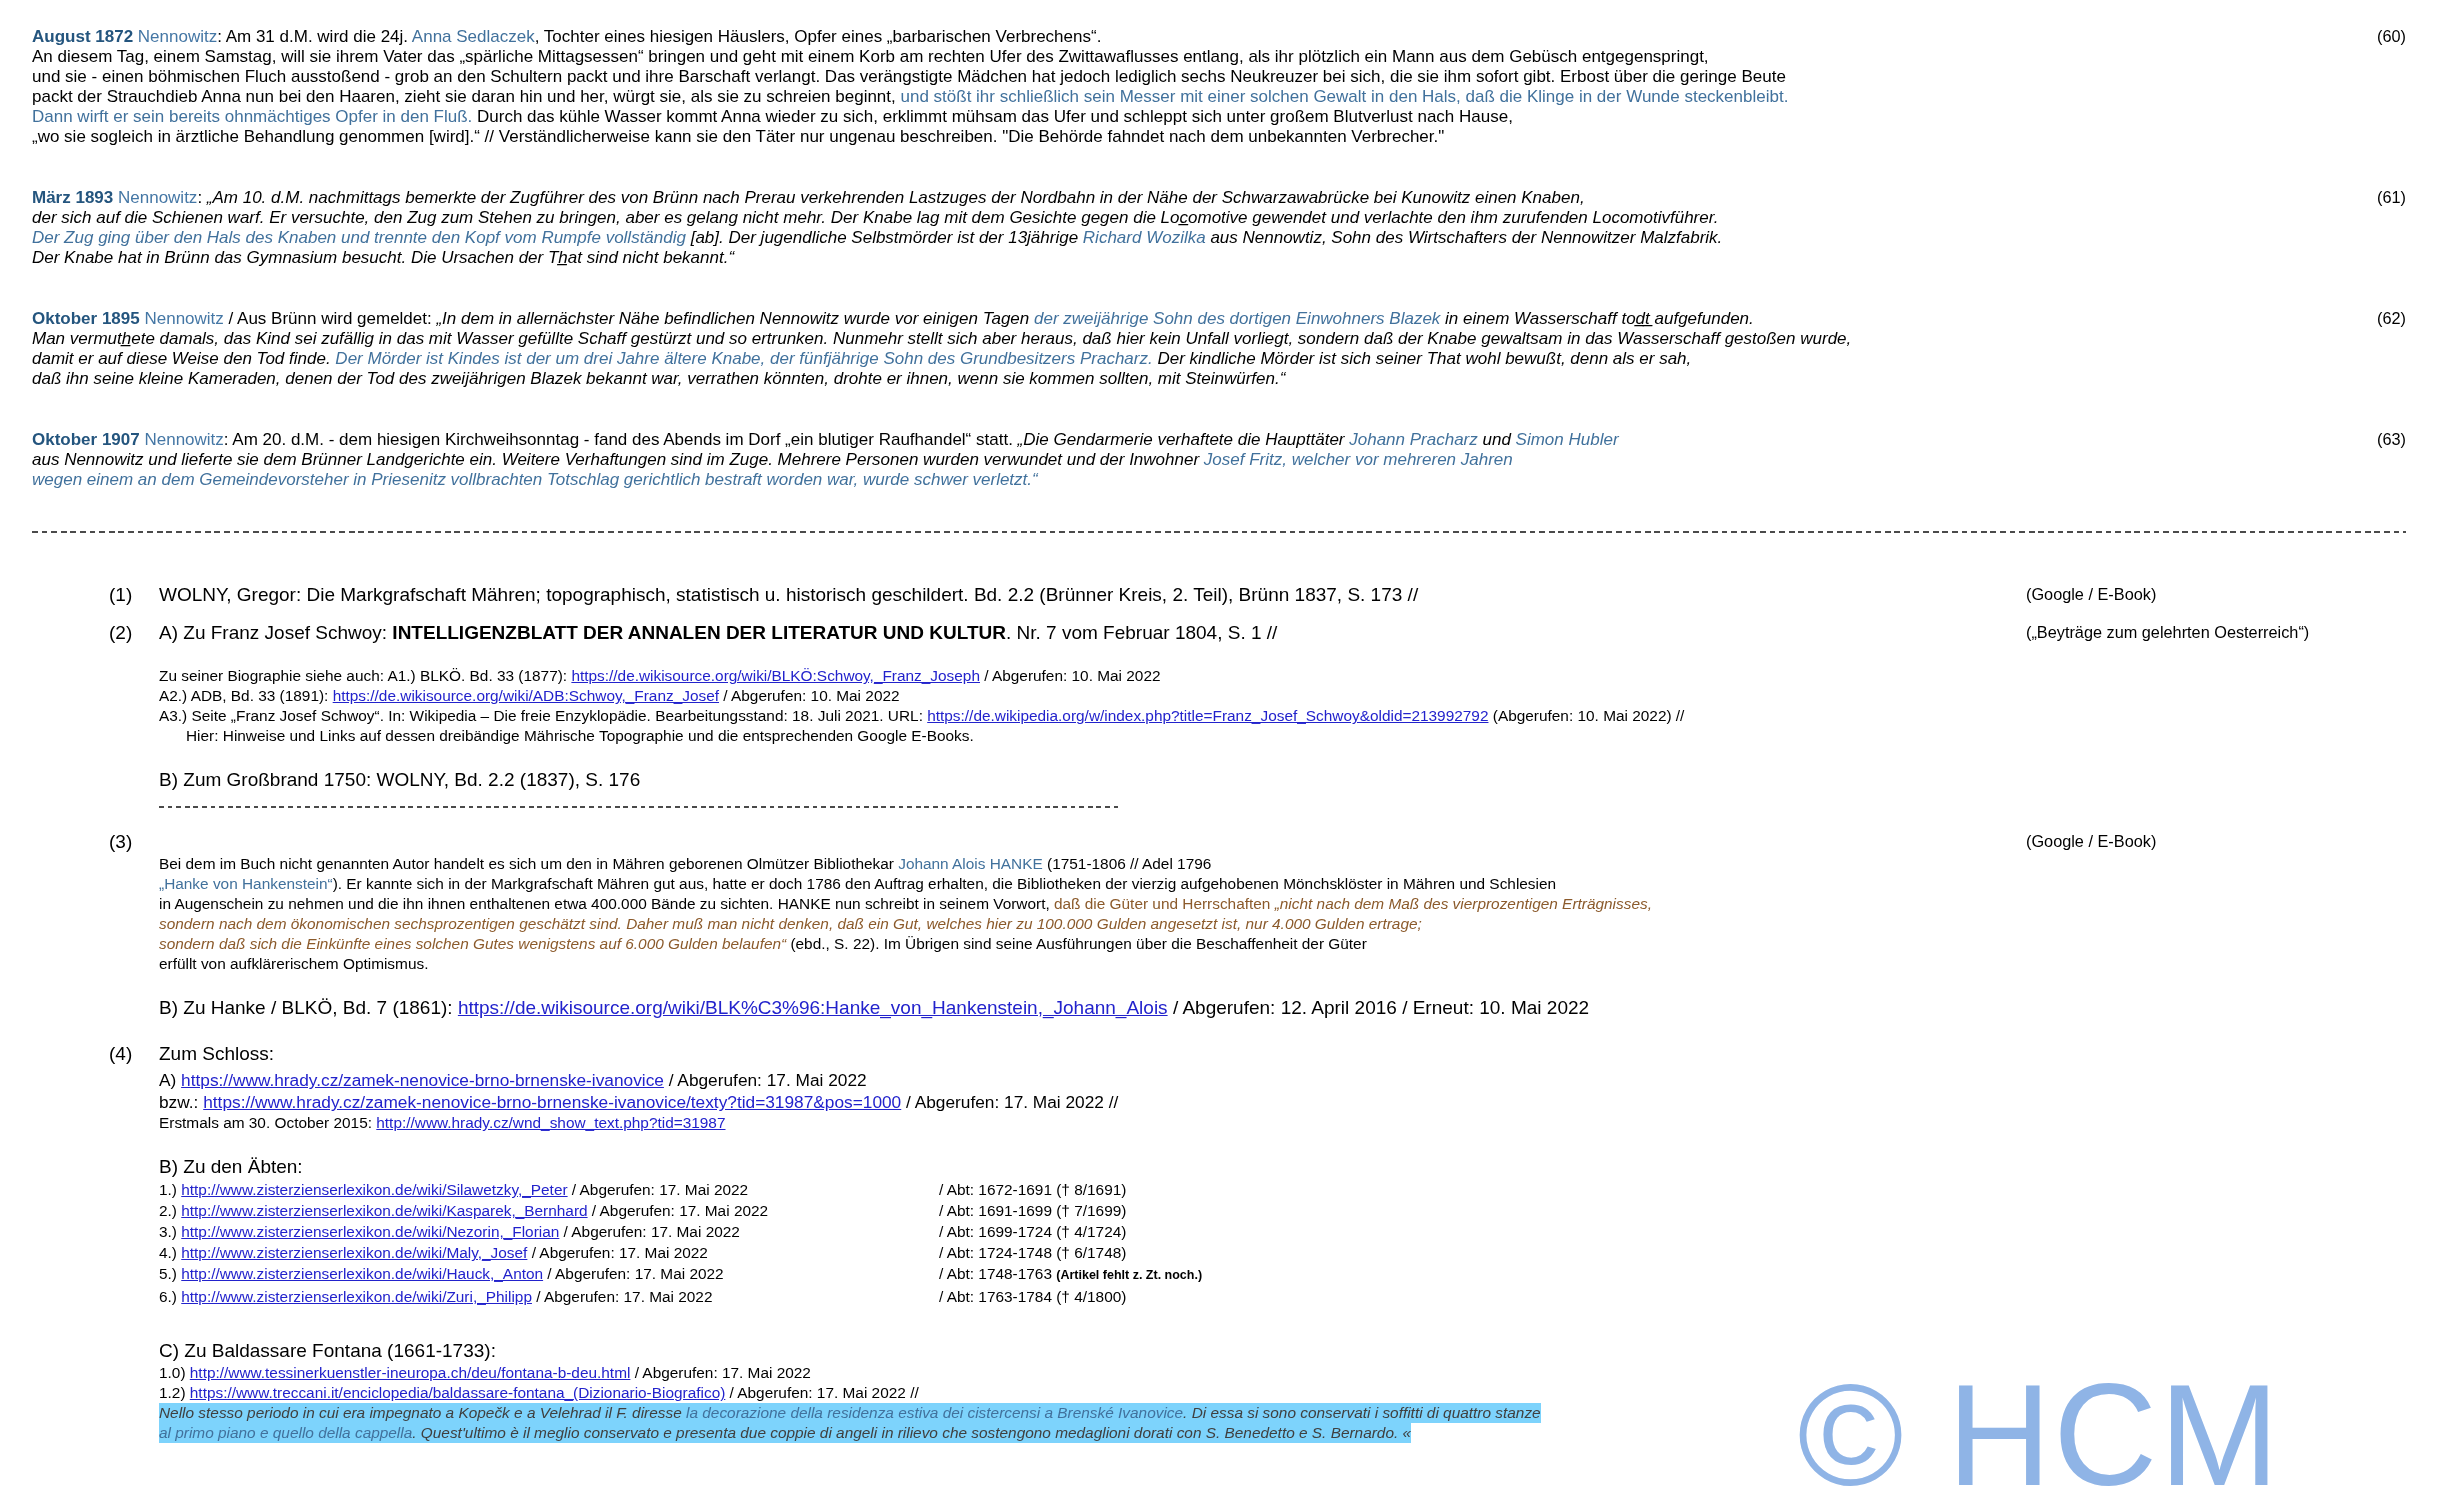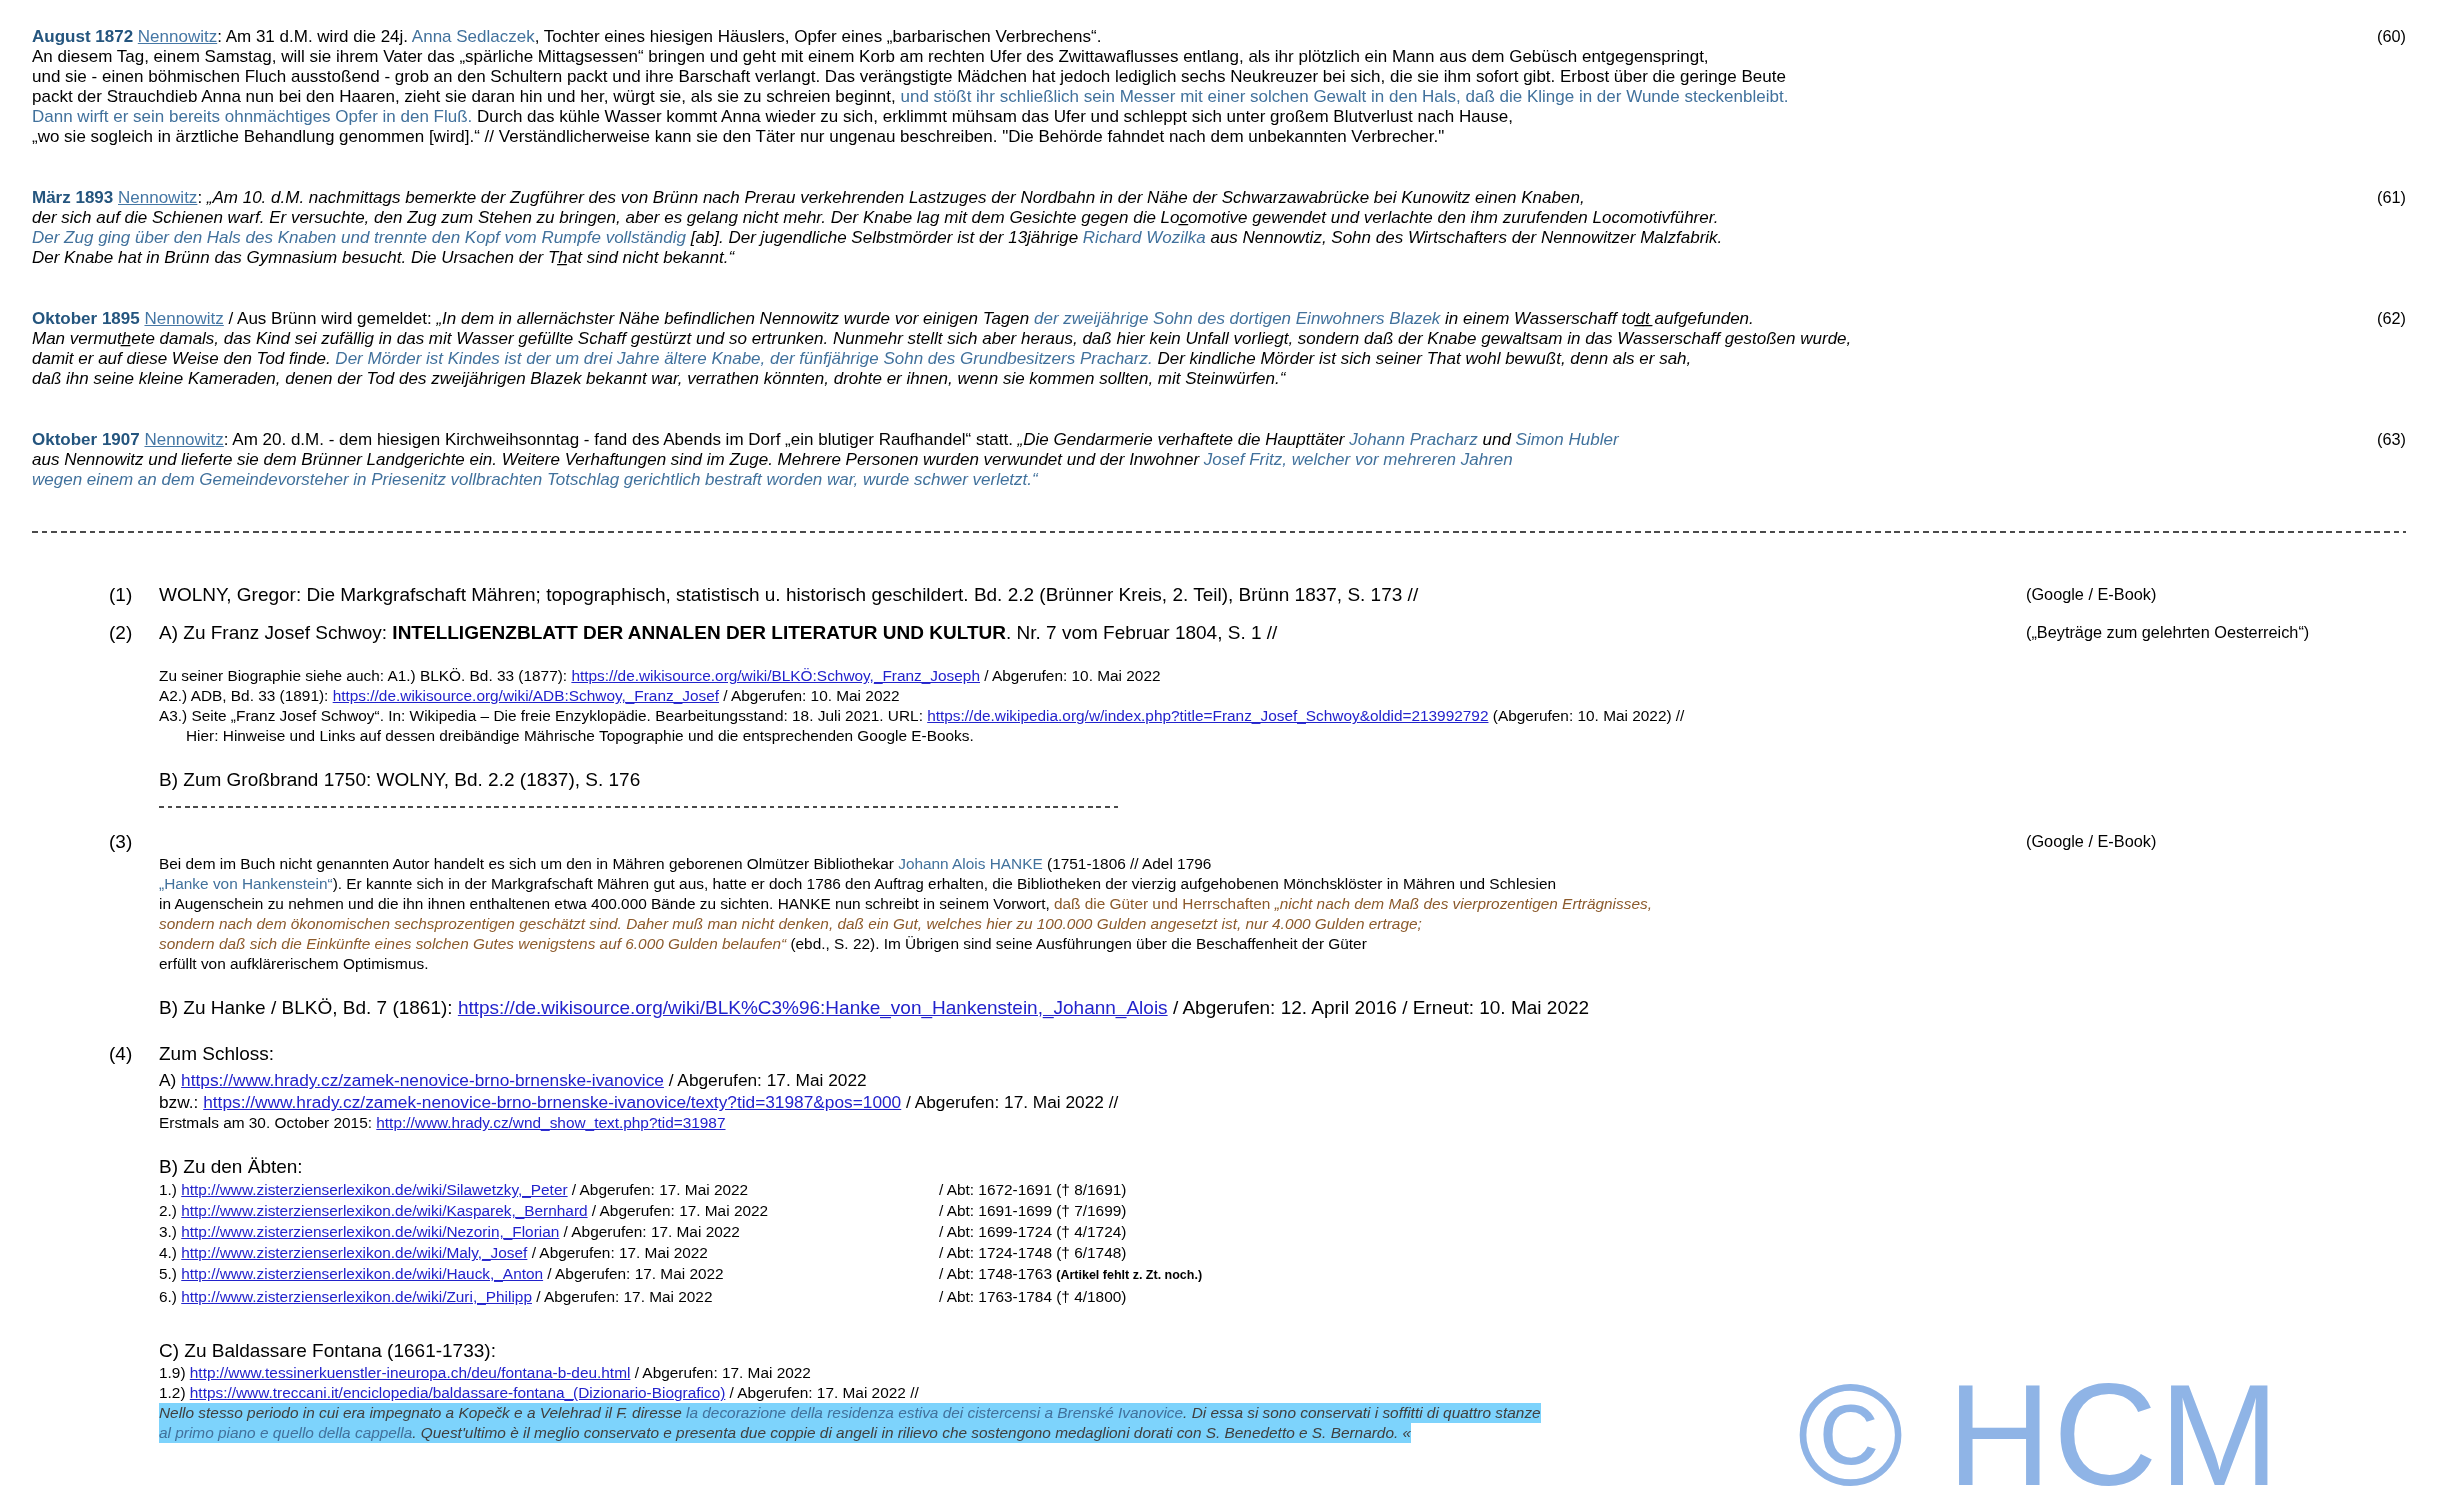--- a/index.html
+++ b/index.html
@@ -7,21 +7,21 @@
        font-family:"Liberation Sans",sans-serif;color:#000;}
   .page{position:absolute;inset:0;padding:27px 53px 0 32px;box-sizing:border-box;}
 
   
   #chronicle .entry{position:relative;margin-bottom:41px;padding-right:67px;}
   .cline{font-size:17px;line-height:20px;white-space:nowrap;}
   .refnum{position:absolute;right:0;top:0;font-size:16.3px;color:#000;}
 
   
   .sg-date{color:#24557E;font-weight:bold;}
-  .sg-place{color:#4577A5;text-decoration:underline;}
+  .sg-place{color:#4577A5;}
   .sg-black{color:#000;}
   .sg-blue{color:#41719C;}
   .sg-i{font-style:italic;color:#000;}
   .sg-iblue{font-style:italic;color:#41719C;}
   .sg-bold{font-weight:bold;color:#000;}
   .sg-link{color:#2222CC;text-decoration:underline;cursor:pointer;}
   .sg-brown{color:#8B5A2B;}
   .sg-ibrown{color:#8B5A2B;font-style:italic;text-align:center;}
   .sg-igray{color:#3F3F3F;font-style:italic;}
   .sg-xs{font-size:12.5px;color:#000;font-weight:bold;}
@@ -205,21 +205,21 @@
         <span class="num"></span>
         <span class="rcontent"><span class="col0"><span class="sg-black">6.) </span><a class="sg-link">http://www.zisterzienserlexikon.de/wiki/Zuri,_Philipp</a><span class="sg-black"> / Abgerufen: 17. Mai 2022</span></span><span class="col1"><span class="sg-black">/ Abt: 1763-1784 († 4/1800)</span></span></span>
       </div>
       <div class="space-lg"></div>
       <div class="rrow size-big">
         <span class="num"></span>
         <span class="rcontent"><span class="sg-black">C) Zu Baldassare Fontana (1661-1733):</span></span>
       </div>
       <div class="rrow size-small">
         <span class="num"></span>
-        <span class="rcontent"><span class="sg-black">1.9) </span><a class="sg-link">http://www.tessinerkuenstler-ineuropa.ch/deu/fontana-b-deu.html</a><span class="sg-black"> / Abgerufen: 17. Mai 2022</span></span>
+        <span class="rcontent"><span class="sg-black">1.0) </span><a class="sg-link">http://www.tessinerkuenstler-ineuropa.ch/deu/fontana-b-deu.html</a><span class="sg-black"> / Abgerufen: 17. Mai 2022</span></span>
       </div>
       <div class="rrow size-small">
         <span class="num"></span>
         <span class="rcontent"><span class="sg-black">1.2) </span><a class="sg-link">https://www.treccani.it/enciclopedia/baldassare-fontana_(Dizionario-Biografico)</a><span class="sg-black"> / Abgerufen: 17. Mai 2022 //</span></span>
       </div>
       <div class="rrow size-small hl">
         <span class="num"></span>
         <span class="rcontent"><span class="sg-igray">Nello stesso periodo in cui era impegnato a Kopečk e a Velehrad il F. diresse </span><span class="sg-iblue">la decorazione della residenza estiva dei cistercensi a Brenské Ivanovice</span><span class="sg-igray">. Di essa si sono conservati i soffitti di quattro stanze</span></span>
       </div>
       <div class="rrow size-small hl">

